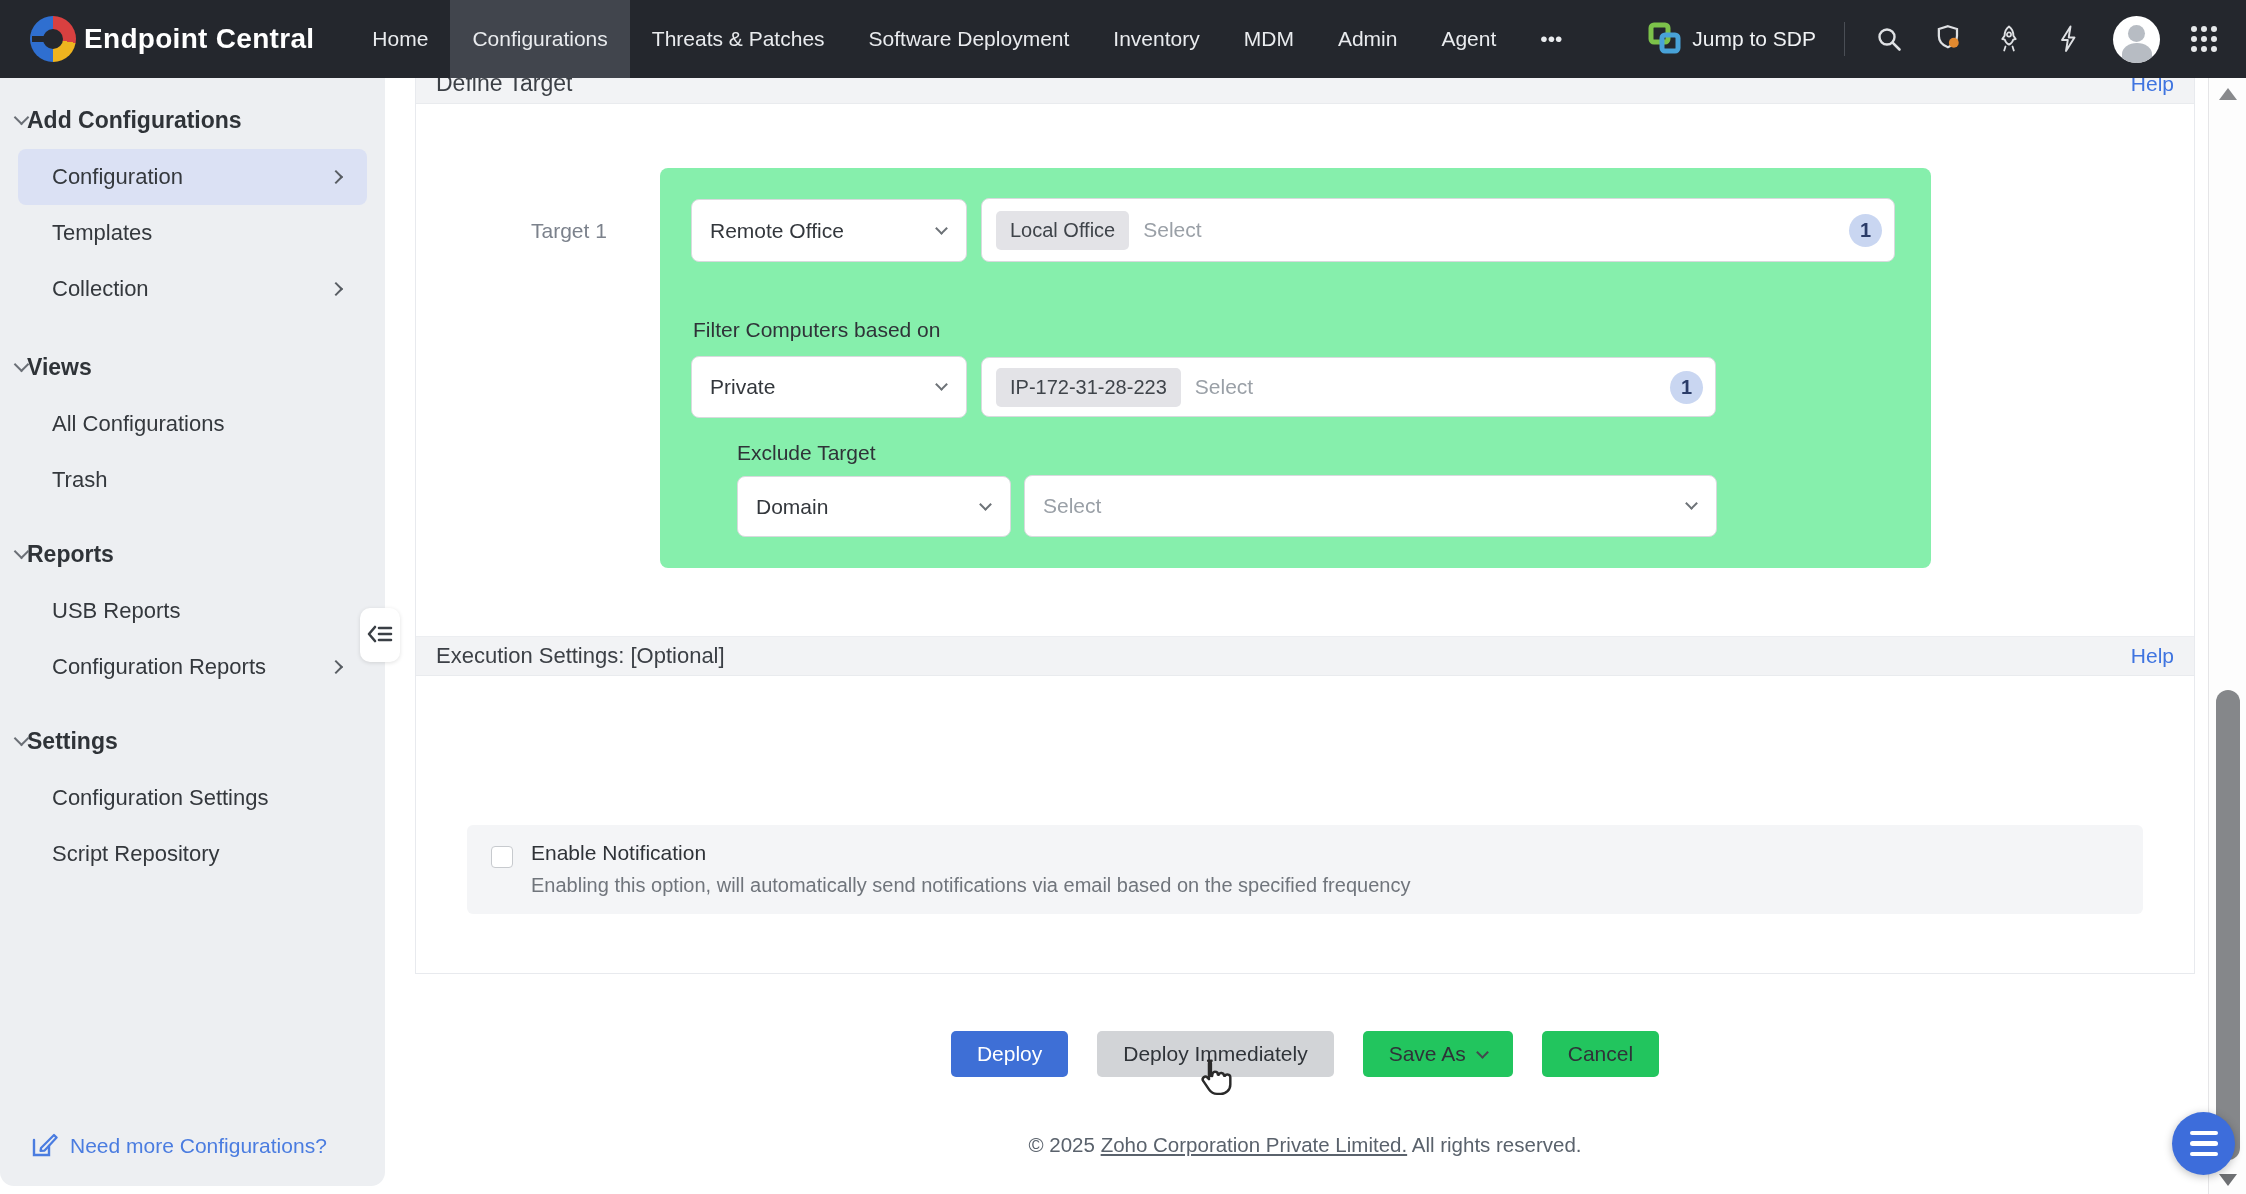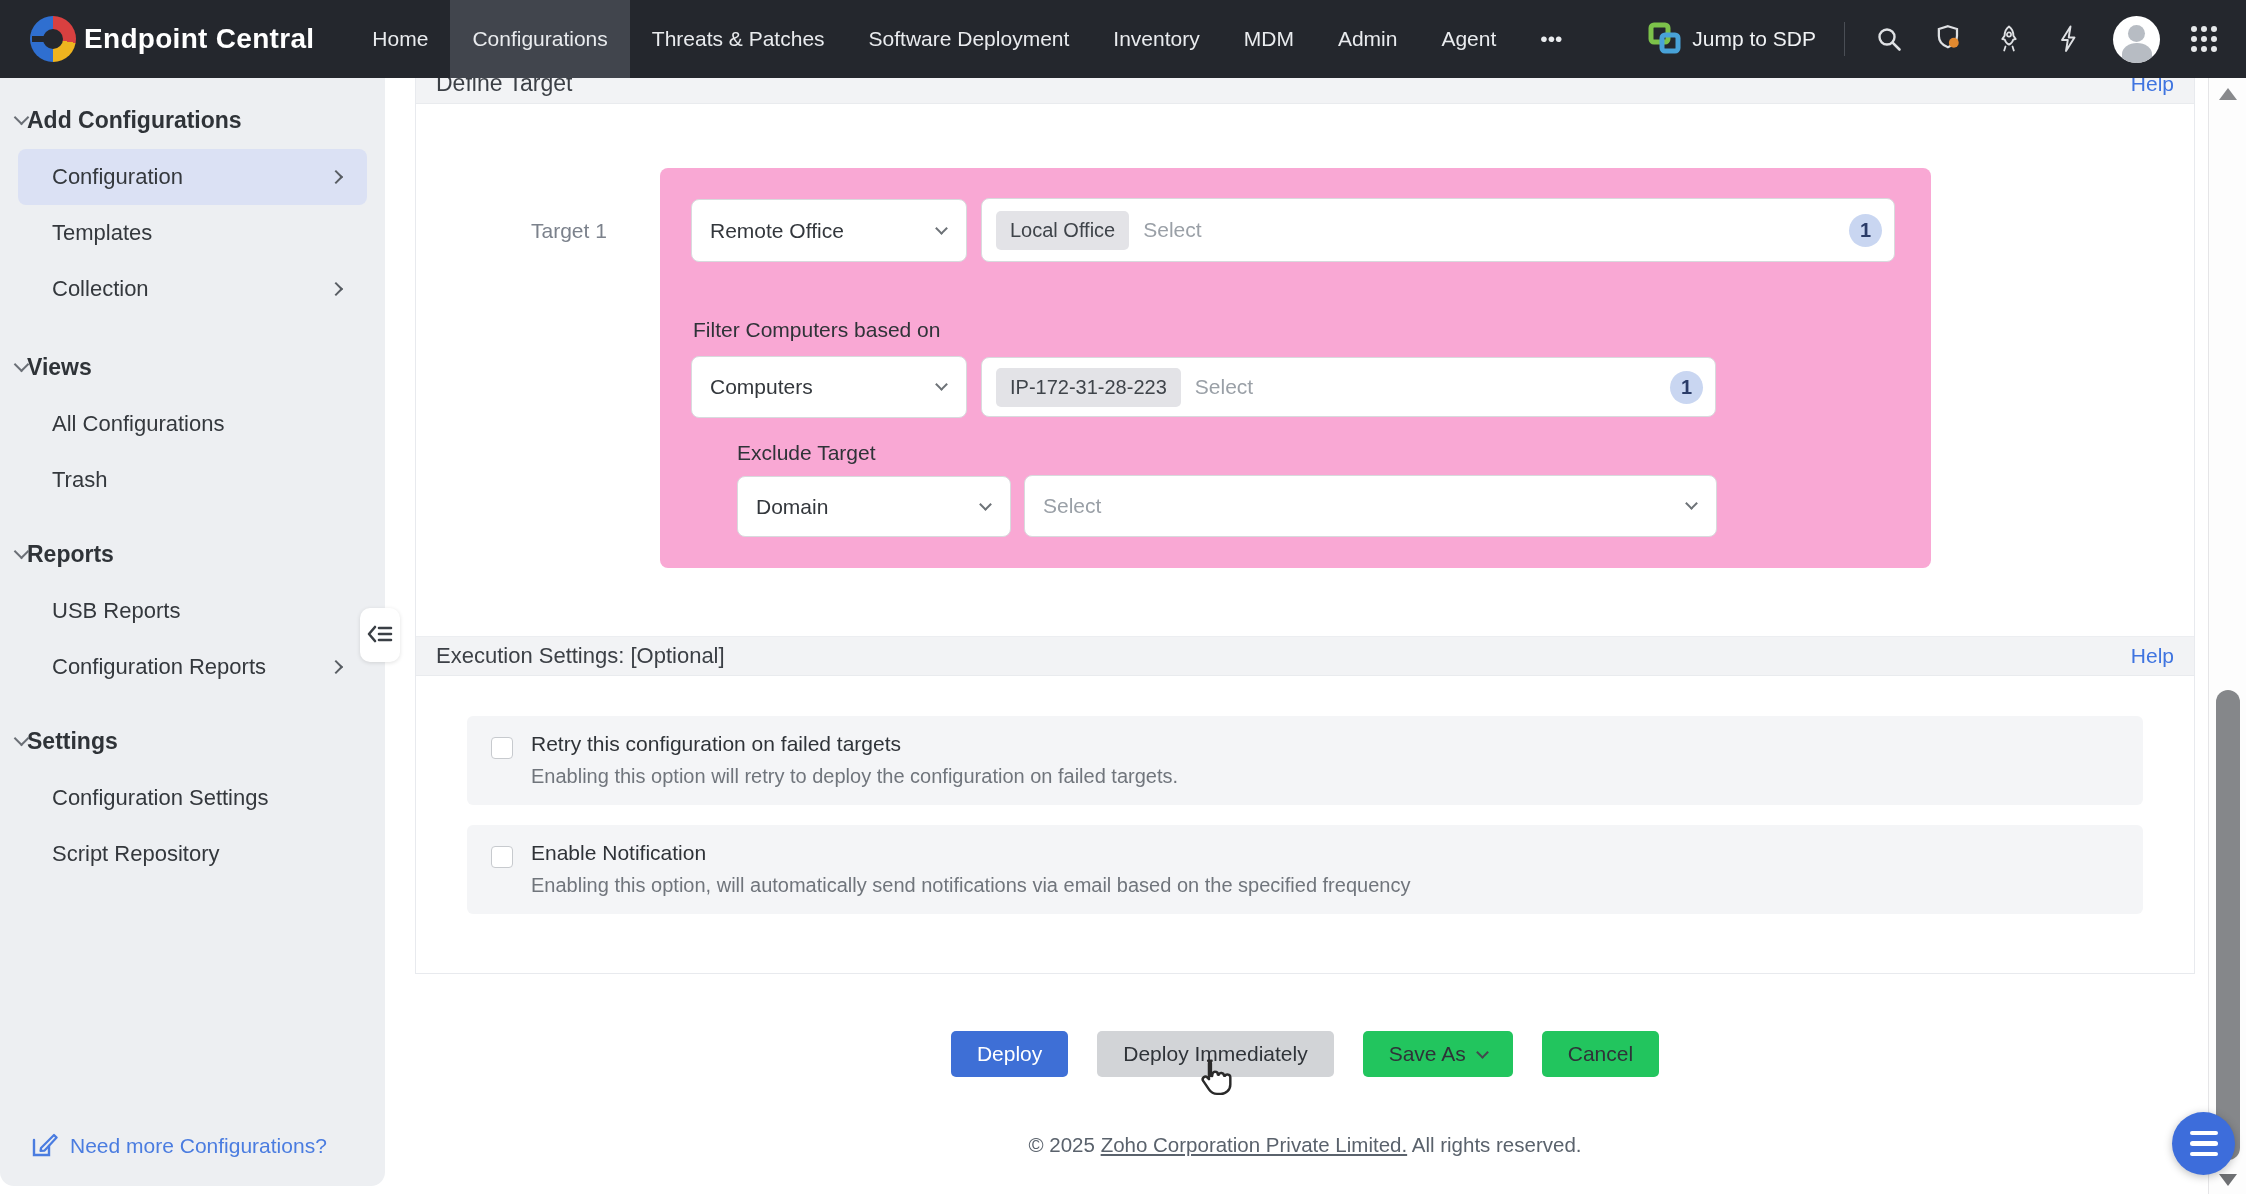--- a/index.html
+++ b/index.html
@@ -41,21 +41,21 @@
   .side-foot{position:absolute;left:30px;bottom:26px;display:flex;align-items:center;gap:12px;color:#4a7ce0;font-size:21px;cursor:pointer;}
   .collapse-tab{position:absolute;left:360px;top:608px;width:40px;height:54px;background:#fff;border-radius:10px;box-shadow:0 1px 4px rgba(0,0,0,.12);display:flex;align-items:center;justify-content:center;z-index:8;cursor:pointer;}
 
   
   .main-card{position:absolute;left:415px;top:78px;width:1780px;height:896px;background:#fff;border:1px solid #e8eaee;border-top:none;overflow:hidden;}
   .section-bar{height:40px;margin-top:-14px;background:#f2f3f5;border-bottom:1px solid #e9ebee;display:flex;align-items:center;justify-content:space-between;padding:0 20px;}
   .section-bar .t{font-size:23px;color:#3c4046;}
   .help{font-size:21px;color:#3f74e0;cursor:pointer;}
 
   .target-label{position:absolute;left:115px;top:141px;font-size:21px;color:#7c828c;}
-  .target-panel{position:absolute;left:244px;top:90px;width:1271px;height:400px;background:#f9a8d4;border-radius:8px;}
+  .target-panel{position:absolute;left:244px;top:90px;width:1271px;height:400px;background:#86efac;border-radius:8px;}
 
   .dd{position:absolute;background:#fff;border:1px solid #d8dadd;border-radius:8px;display:flex;align-items:center;padding:0 48px 0 18px;font-size:21px;color:#33373c;cursor:pointer;}
   .dd .chev{position:absolute;right:20px;width:9px;height:9px;border-color:#6d7277;}
   .pick{position:absolute;background:#fff;border:1px solid #d8dadd;border-radius:8px;display:flex;align-items:center;padding:0 14px;cursor:text;}
   .chip{background:#e3e3e7;border-radius:5px;padding:8px 14px;font-size:20px;color:#3f444a;white-space:nowrap;}
   .placeholder{color:#9aa0a7;font-size:21px;margin-left:14px;}
   .count-badge{position:absolute;right:12px;top:50%;margin-top:-16px;width:33px;height:33px;border-radius:50%;background:#c9d6f1;color:#2b3c68;font-size:20px;font-weight:bold;display:flex;align-items:center;justify-content:center;}
 
   .inner-label{position:absolute;font-size:21px;color:#2f3338;}
 
@@ -251,21 +251,21 @@
       <span class="chev down"></span>
     </div>
     <div class="pick" style="left:321px;top:30px;width:914px;height:64px;">
       <span class="chip">Local Office</span>
       <span class="placeholder">Select</span>
       <span class="count-badge">1</span>
     </div>
 
     <div class="inner-label" style="left:33px;top:150px;">Filter Computers based on</div>
     <div class="dd" style="left:31px;top:188px;width:276px;height:62px;">
-      <span>Computers</span>
+      <span>Private</span>
       <span class="chev down"></span>
     </div>
     <div class="pick" style="left:321px;top:189px;width:735px;height:60px;">
       <span class="chip">IP-172-31-28-223</span>
       <span class="placeholder">Select</span>
       <span class="count-badge">1</span>
     </div>
 
     <div class="inner-label" style="left:77px;top:273px;">Exclude Target</div>
     <div class="dd" style="left:77px;top:308px;width:274px;height:61px;">
@@ -276,25 +276,20 @@
       <span class="placeholder" style="margin-left:0;">Select</span>
       <span class="chev down"></span>
     </div>
   </div>
 
   <div class="exec-bar">
     <span class="t">Execution Settings: [Optional]</span>
     <span class="help">Help</span>
   </div>
 
-  <div class="opt-panel opt-1">
-    <span class="checkbox"></span>
-    <div class="opt-label">Retry this configuration on failed targets</div>
-    <div class="opt-desc">Enabling this option will retry to deploy the configuration on failed targets.</div>
-  </div>
 
   <div class="opt-panel opt-2">
     <span class="checkbox"></span>
     <div class="opt-label">Enable Notification</div>
     <div class="opt-desc">Enabling this option, will automatically send notifications via email based on the specified frequency</div>
   </div>
 </div>
 
 <div class="actions">
   <div class="btn btn-primary">Deploy</div>

